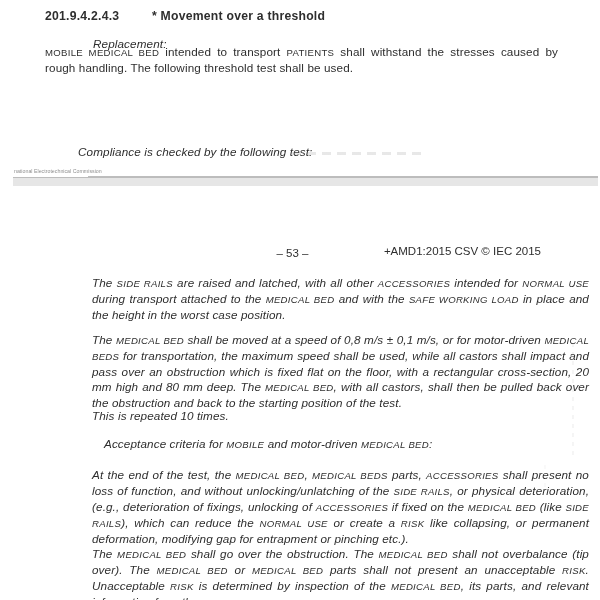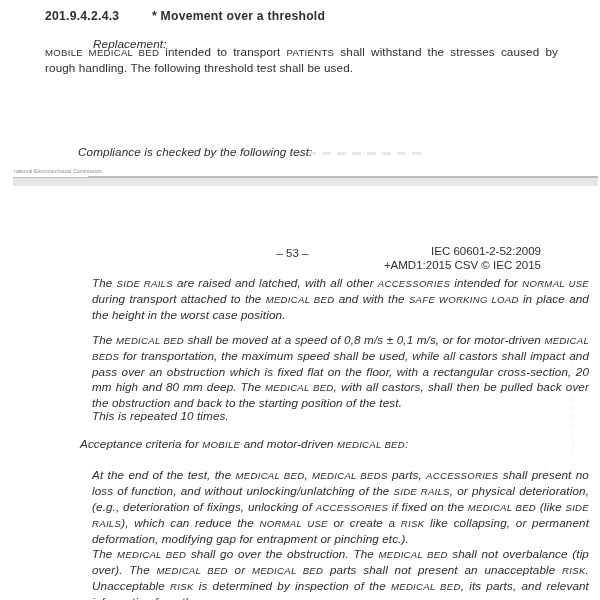--- a/index.html
+++ b/index.html
@@ -66,31 +66,30 @@
 
   <div class="block ghost" style="left:292px; top:152px; width:130px;"></div>
 
   <div class="block watermark" style="left:14px; top:169px;">national Electrotechnical Commission</div>
   <div class="block" style="left:88px; top:176px; width:510px; height:1px; background:#bdbdbd;"></div>
   <div class="block sep-bar" style="left:13px; top:177px; width:585px;"></div>
 
   <div class="block pgnum" style="left:44px; top:247px; width:497px;">– 53 –</div>
 
   <div class="block docref" style="right:59px; top:245px; width:220px;">
-    <div>IEC 60601-2-52:2009</div>
     <div>+AMD1:2015 CSV © IEC 2015</div>
   </div>
 
   <div class="block body-text it" style="left:44px; top:275px; width:497px;">The <span class="sc">SIDE RAILS</span> are raised and latched, with all other <span class="sc">ACCESSORIES</span> intended for <span class="sc">NORMAL USE</span> during transport attached to the <span class="sc">MEDICAL BED</span> and with the <span class="sc">SAFE WORKING LOAD</span> in place and the height in the worst case position.</div>
 
   <div class="block body-text it" style="left:44px; top:332px; width:497px;">The <span class="sc">MEDICAL BED</span> shall be moved at a speed of 0,8 m/s ± 0,1 m/s, or for motor-driven <span class="sc">MEDICAL BEDS</span> for transportation, the maximum speed shall be used, while all castors shall impact and pass over an obstruction which is fixed flat on the floor, with a rectangular cross-section, 20 mm high and 80 mm deep. The <span class="sc">MEDICAL BED</span>, with all castors, shall then be pulled back over the obstruction and back to the starting position of the test.</div>
 
   <div class="block body-text it" style="left:44px; top:408px; width:497px;">This is repeated 10 times.</div>
 
-  <div class="block body-text it" style="left:32px; top:436px; width:497px;">Acceptance criteria for <span class="sc">MOBILE</span> and motor-driven <span class="sc">MEDICAL BED</span>:</div>
+  <div class="block body-text it" style="left:56px; top:436px; width:497px;">Acceptance criteria for <span class="sc">MOBILE</span> and motor-driven <span class="sc">MEDICAL BED</span>:</div>
 
   <div class="block body-text it" style="left:44px; top:467px; width:497px;">At the end of the test, the <span class="sc">MEDICAL BED</span>, <span class="sc">MEDICAL BEDS</span> parts, <span class="sc">ACCESSORIES</span> shall present no loss of function, and without unlocking/unlatching of the <span class="sc">SIDE RAILS</span>, or physical deterioration, (e.g., deterioration of fixings, unlocking of <span class="sc">ACCESSORIES</span> if fixed on the <span class="sc">MEDICAL BED</span> (like <span class="sc">SIDE RAILS</span>), which can reduce the <span class="sc">NORMAL USE</span> or create a <span class="sc">RISK</span> like collapsing, or permanent deformation, modifying gap for entrapment or pinching etc.).</div>
 
   <div class="block body-text it" style="left:44px; top:546px; width:497px;">The <span class="sc">MEDICAL BED</span> shall go over the obstruction. The <span class="sc">MEDICAL BED</span> shall not overbalance (tip over). The <span class="sc">MEDICAL BED</span> or <span class="sc">MEDICAL BED</span> parts shall not present an unacceptable <span class="sc">RISK</span>. Unacceptable <span class="sc">RISK</span> is determined by inspection of the <span class="sc">MEDICAL BED</span>, its parts, and relevant information from the <span class="sc">RISK MANAGEMENT FILE</span>.</div>
 
   <div class="block v-artifact" style="left:572px; top:343px; height:115px;"></div>
   <div class="block v-artifact" style="left:544px; top:465px; height:28px; opacity:0.06;"></div>
 
 </div>
 

